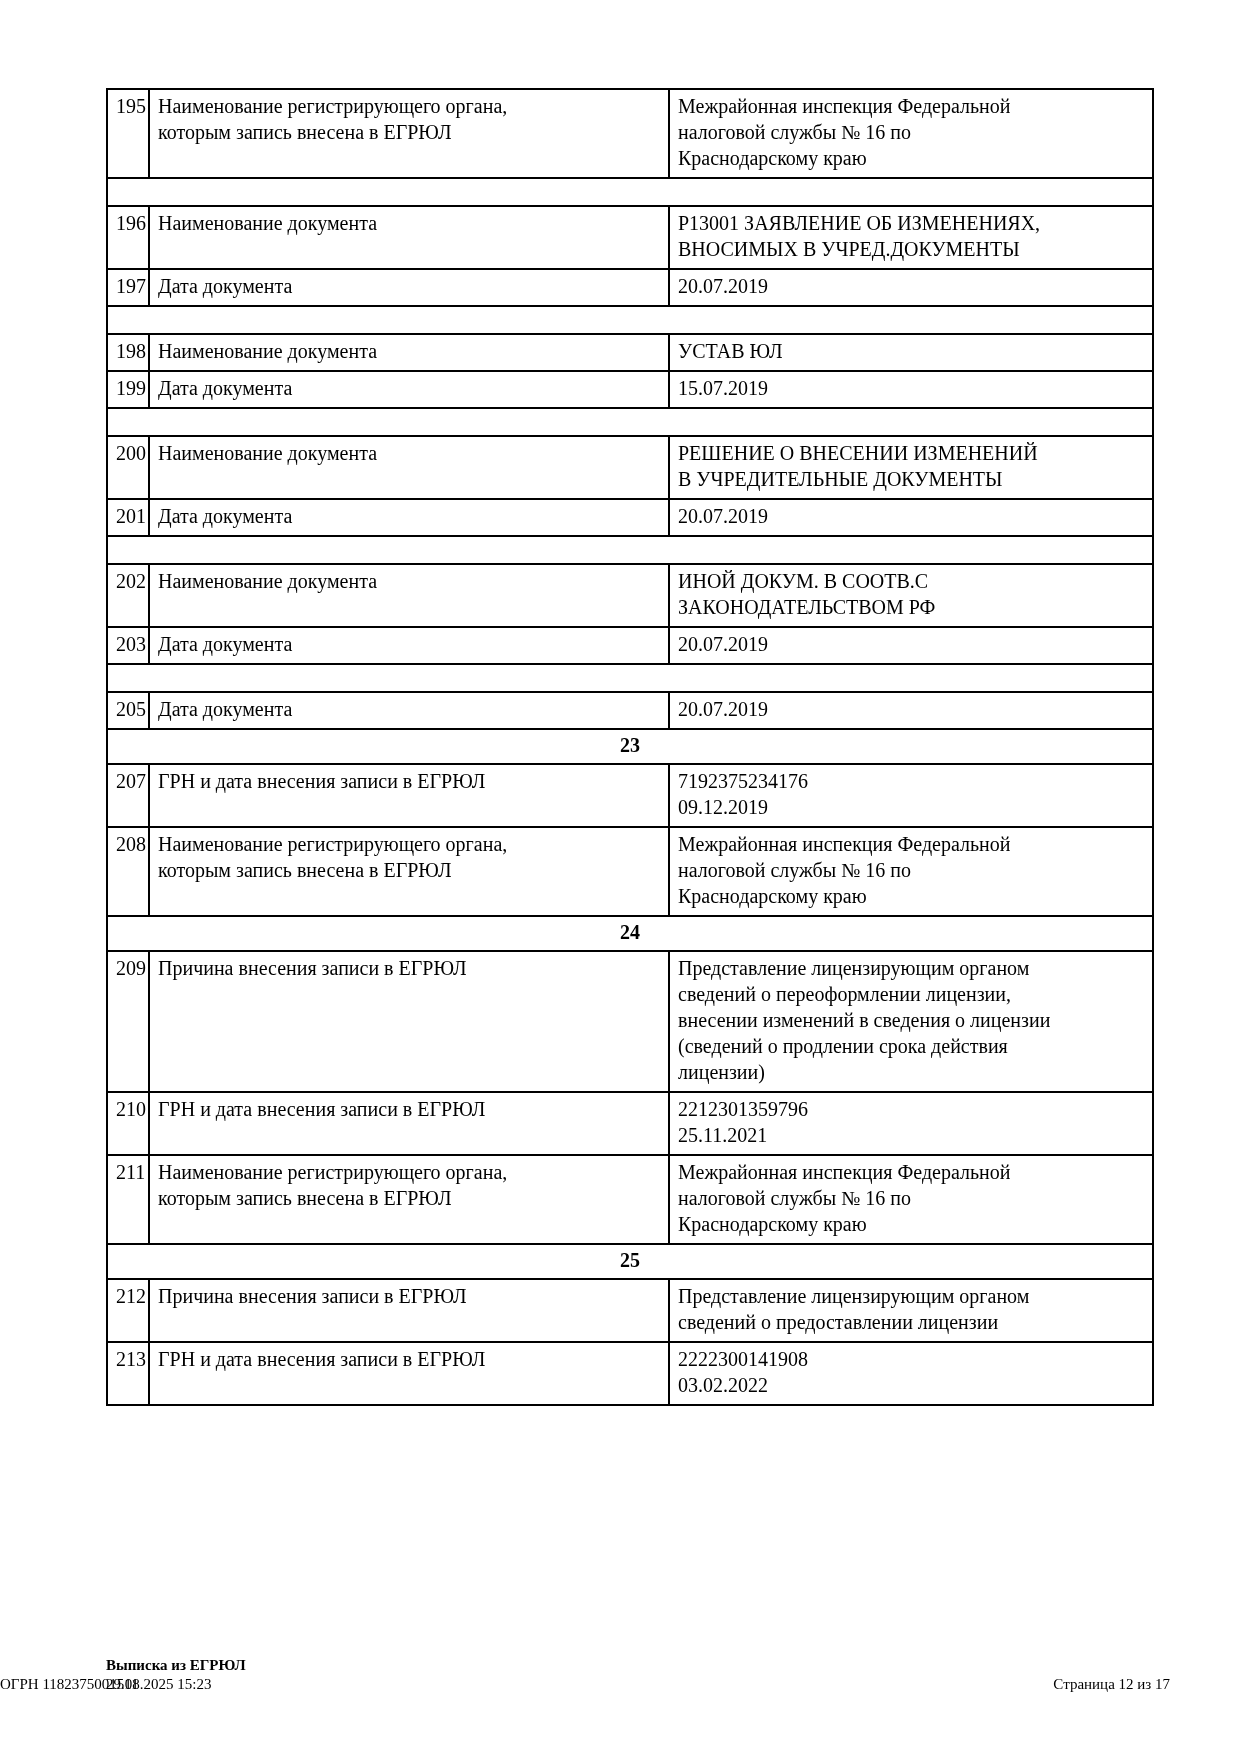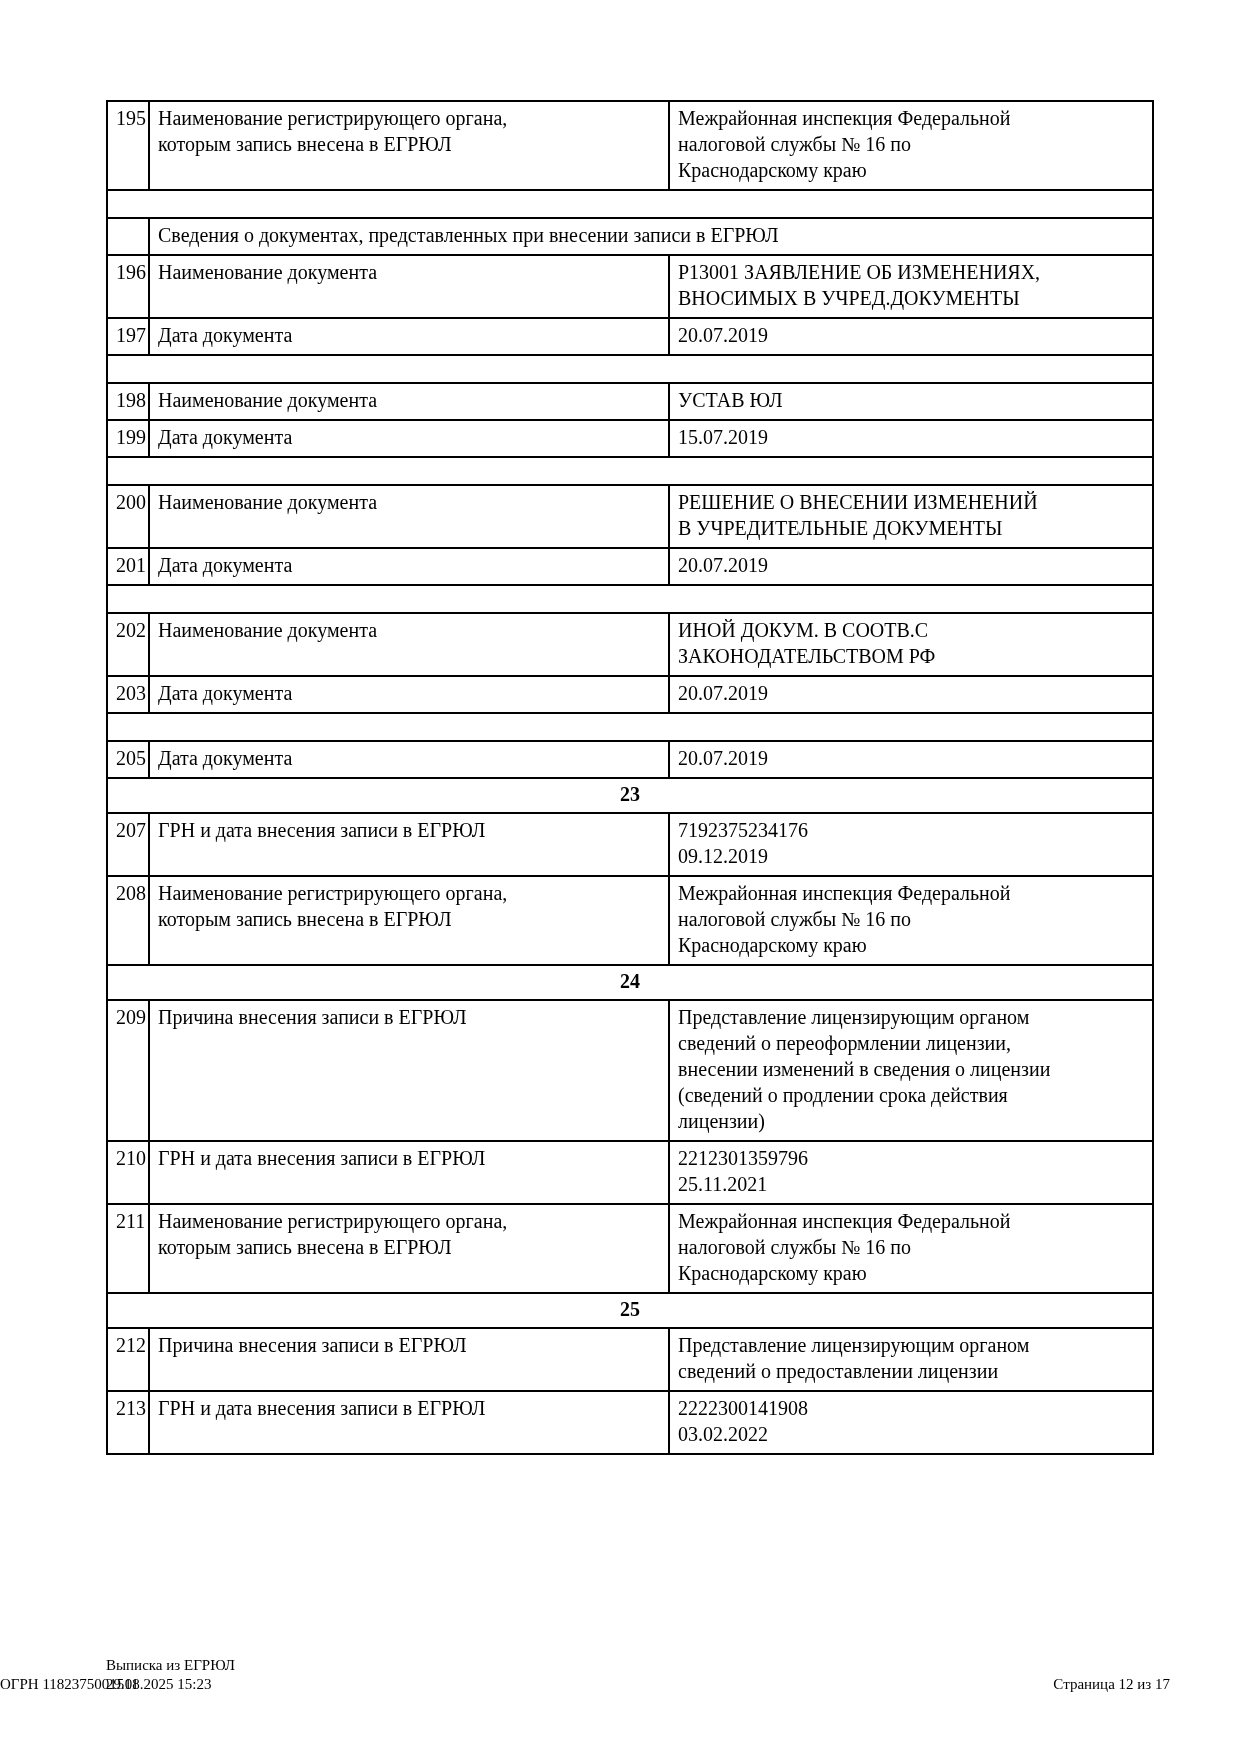--- a/index.html
+++ b/index.html
@@ -17,21 +17,20 @@
   }
   .sheet {
     position: absolute;
     left: 106px;
     top: 88px;
   }
   table.egrul {
     border-collapse: collapse;
     table-layout: fixed;
     width: 1046px;
-    margin-top: 12px;
   }
   table.egrul td {
     border: 2px solid #000000;
     vertical-align: top;
     font-size: 20px;
     line-height: 26px;
     padding: 3px 8px 6px 8px;
     overflow: hidden;
   }
   td.num {
@@ -59,21 +58,21 @@
     width: 1240px;
     font-size: 15px;
     line-height: 19px;
   }
   .footer .left {
     position: absolute;
     left: 106px;
     top: 0;
   }
   .footer .left .doc-type {
-    font-weight: normal;
+    font-weight: bold;
   }
   .footer .center {
     position: absolute;
     left: 0;
     top: 19px;
     width: 1215px;
     text-align: left;
   }
   .footer .right {
     position: absolute;
@@ -96,24 +95,20 @@
         <tr>
           <td class="num">195</td>
           <td class="label">Наименование регистрирующего органа,
 которым запись внесена в ЕГРЮЛ</td>
           <td class="value">Межрайонная инспекция Федеральной
 налоговой службы № 16 по
 Краснодарскому краю</td>
         </tr>
         <tr class="spacer">
           <td colspan="3"></td>
-        </tr>
-        <tr>
-          <td class="num"></td>
-          <td colspan="2" class="subhead">Сведения о документах, представленных при внесении записи в ЕГРЮЛ</td>
         </tr>
         <tr>
           <td class="num">196</td>
           <td class="label">Наименование документа</td>
           <td class="value">Р13001 ЗАЯВЛЕНИЕ ОБ ИЗМЕНЕНИЯХ,
 ВНОСИМЫХ В УЧРЕД.ДОКУМЕНТЫ</td>
         </tr>
         <tr>
           <td class="num">197</td>
           <td class="label">Дата документа</td>

